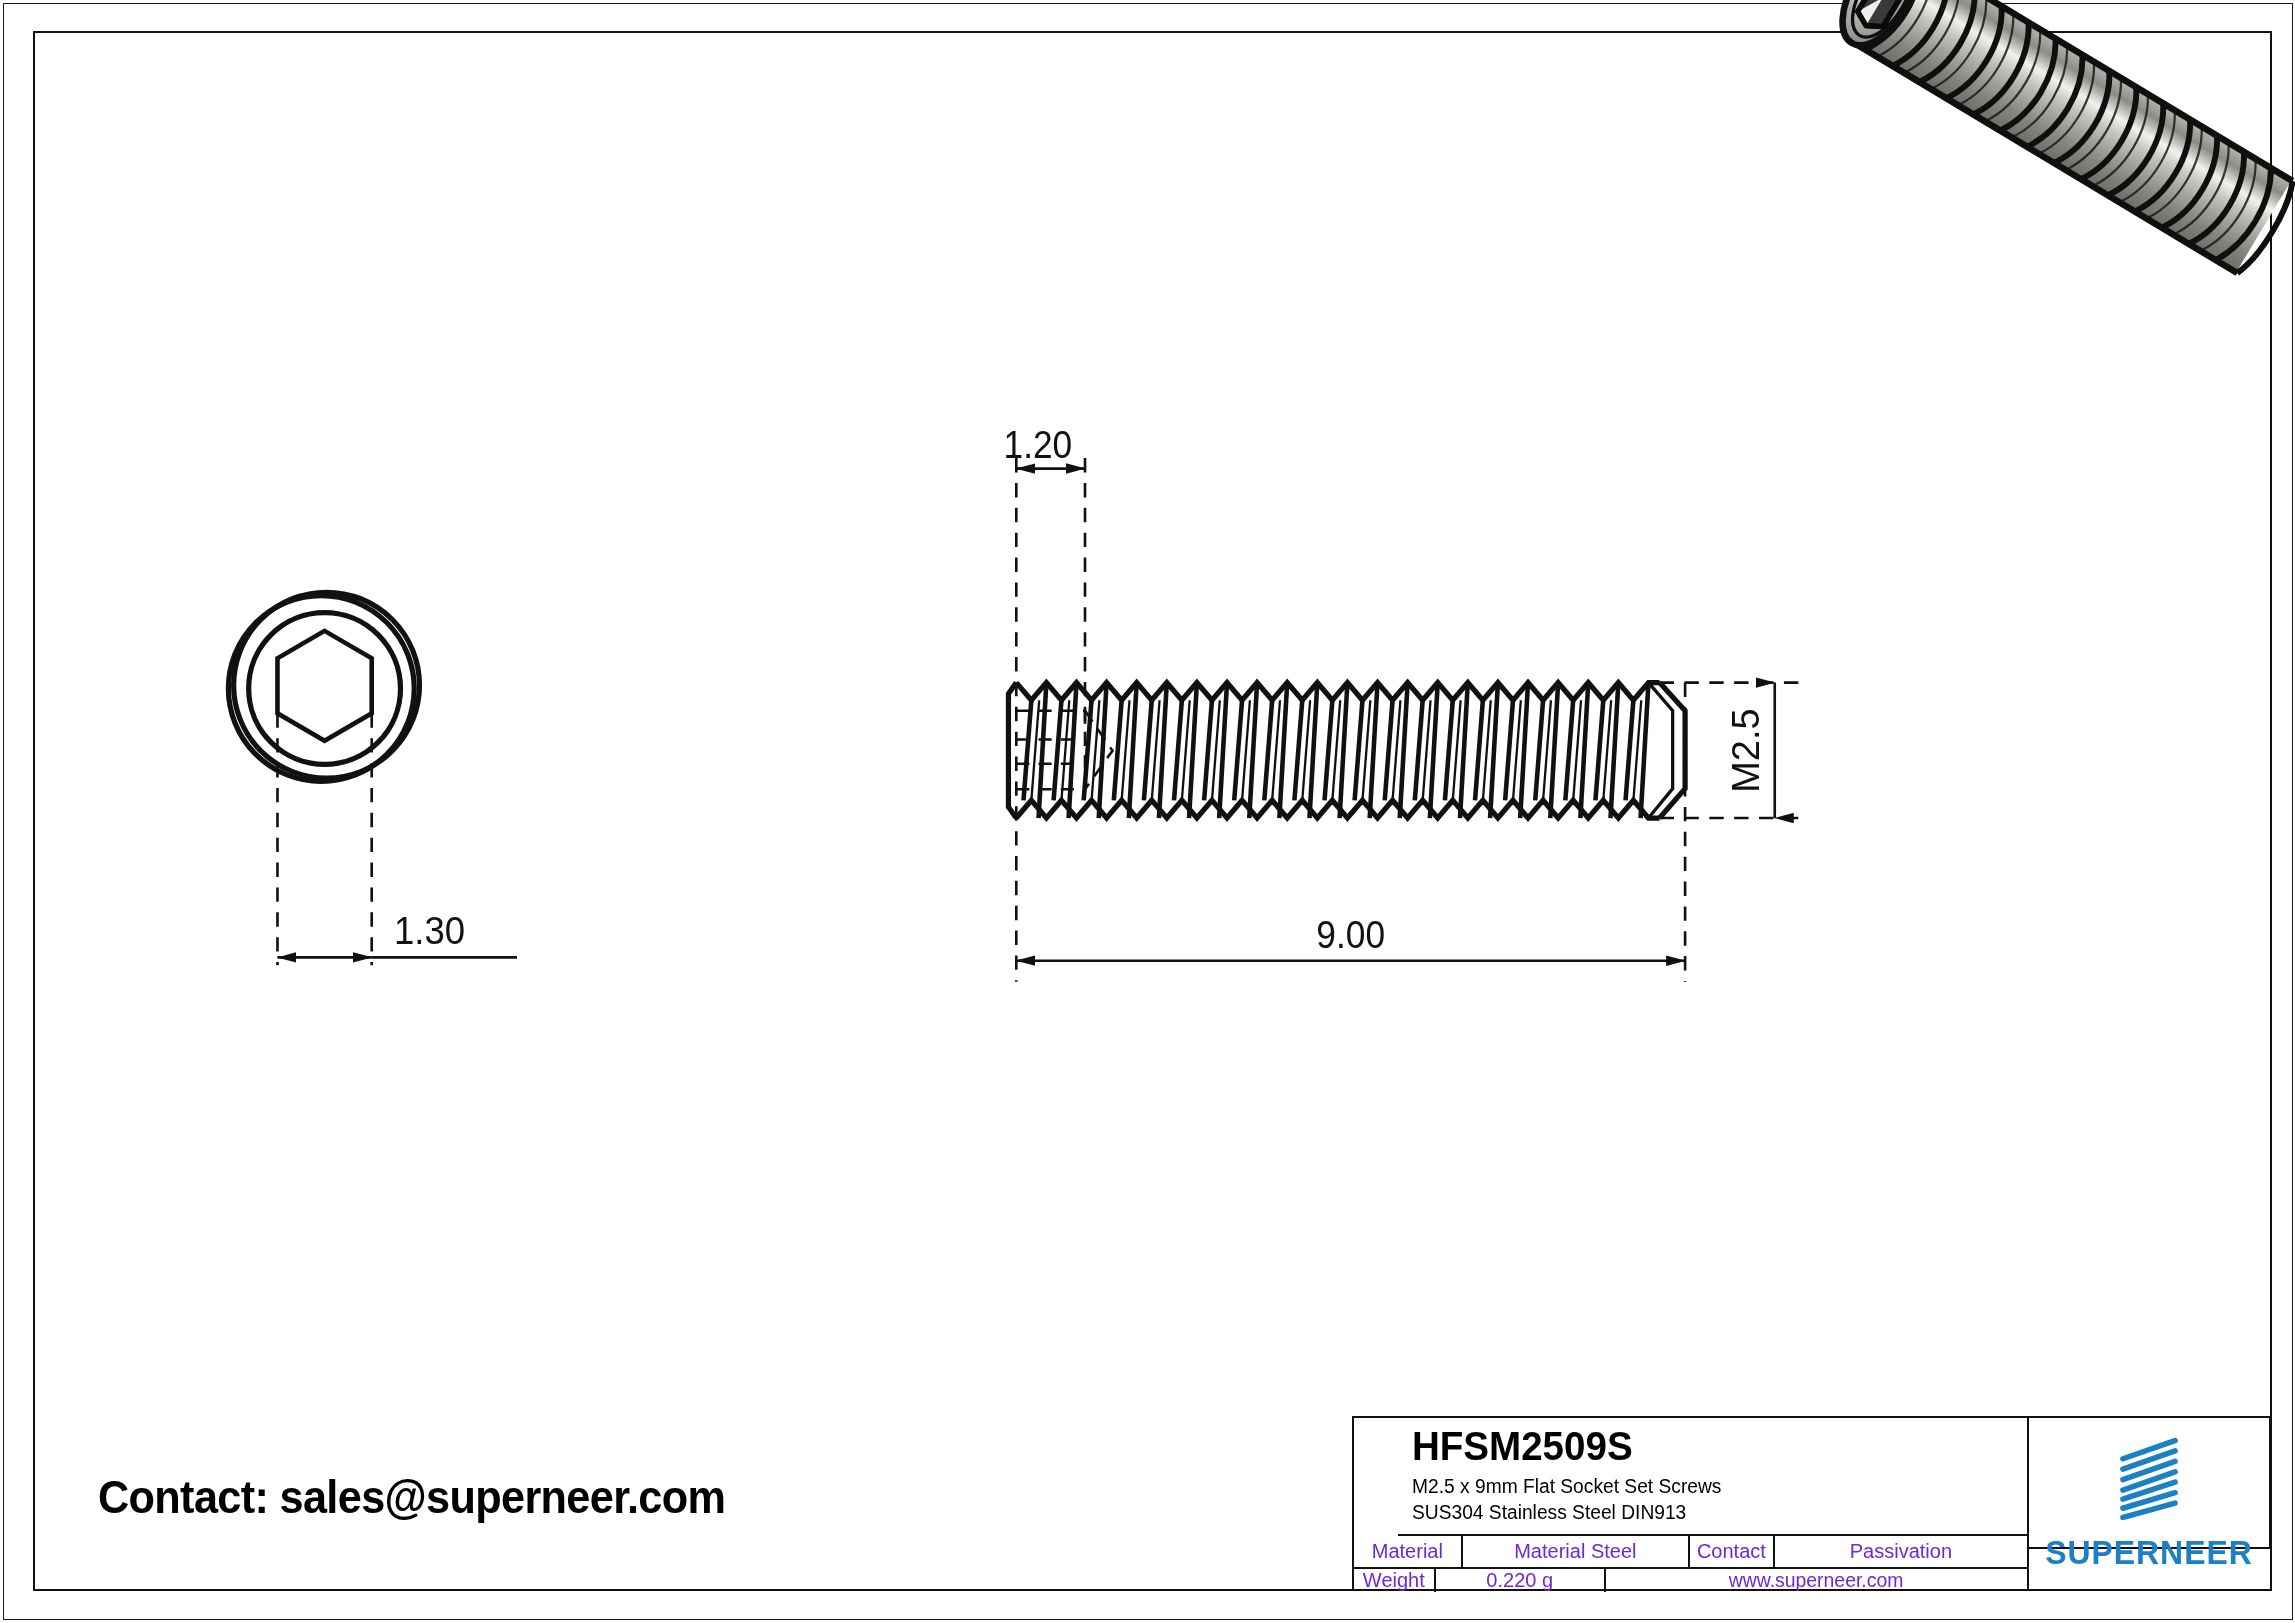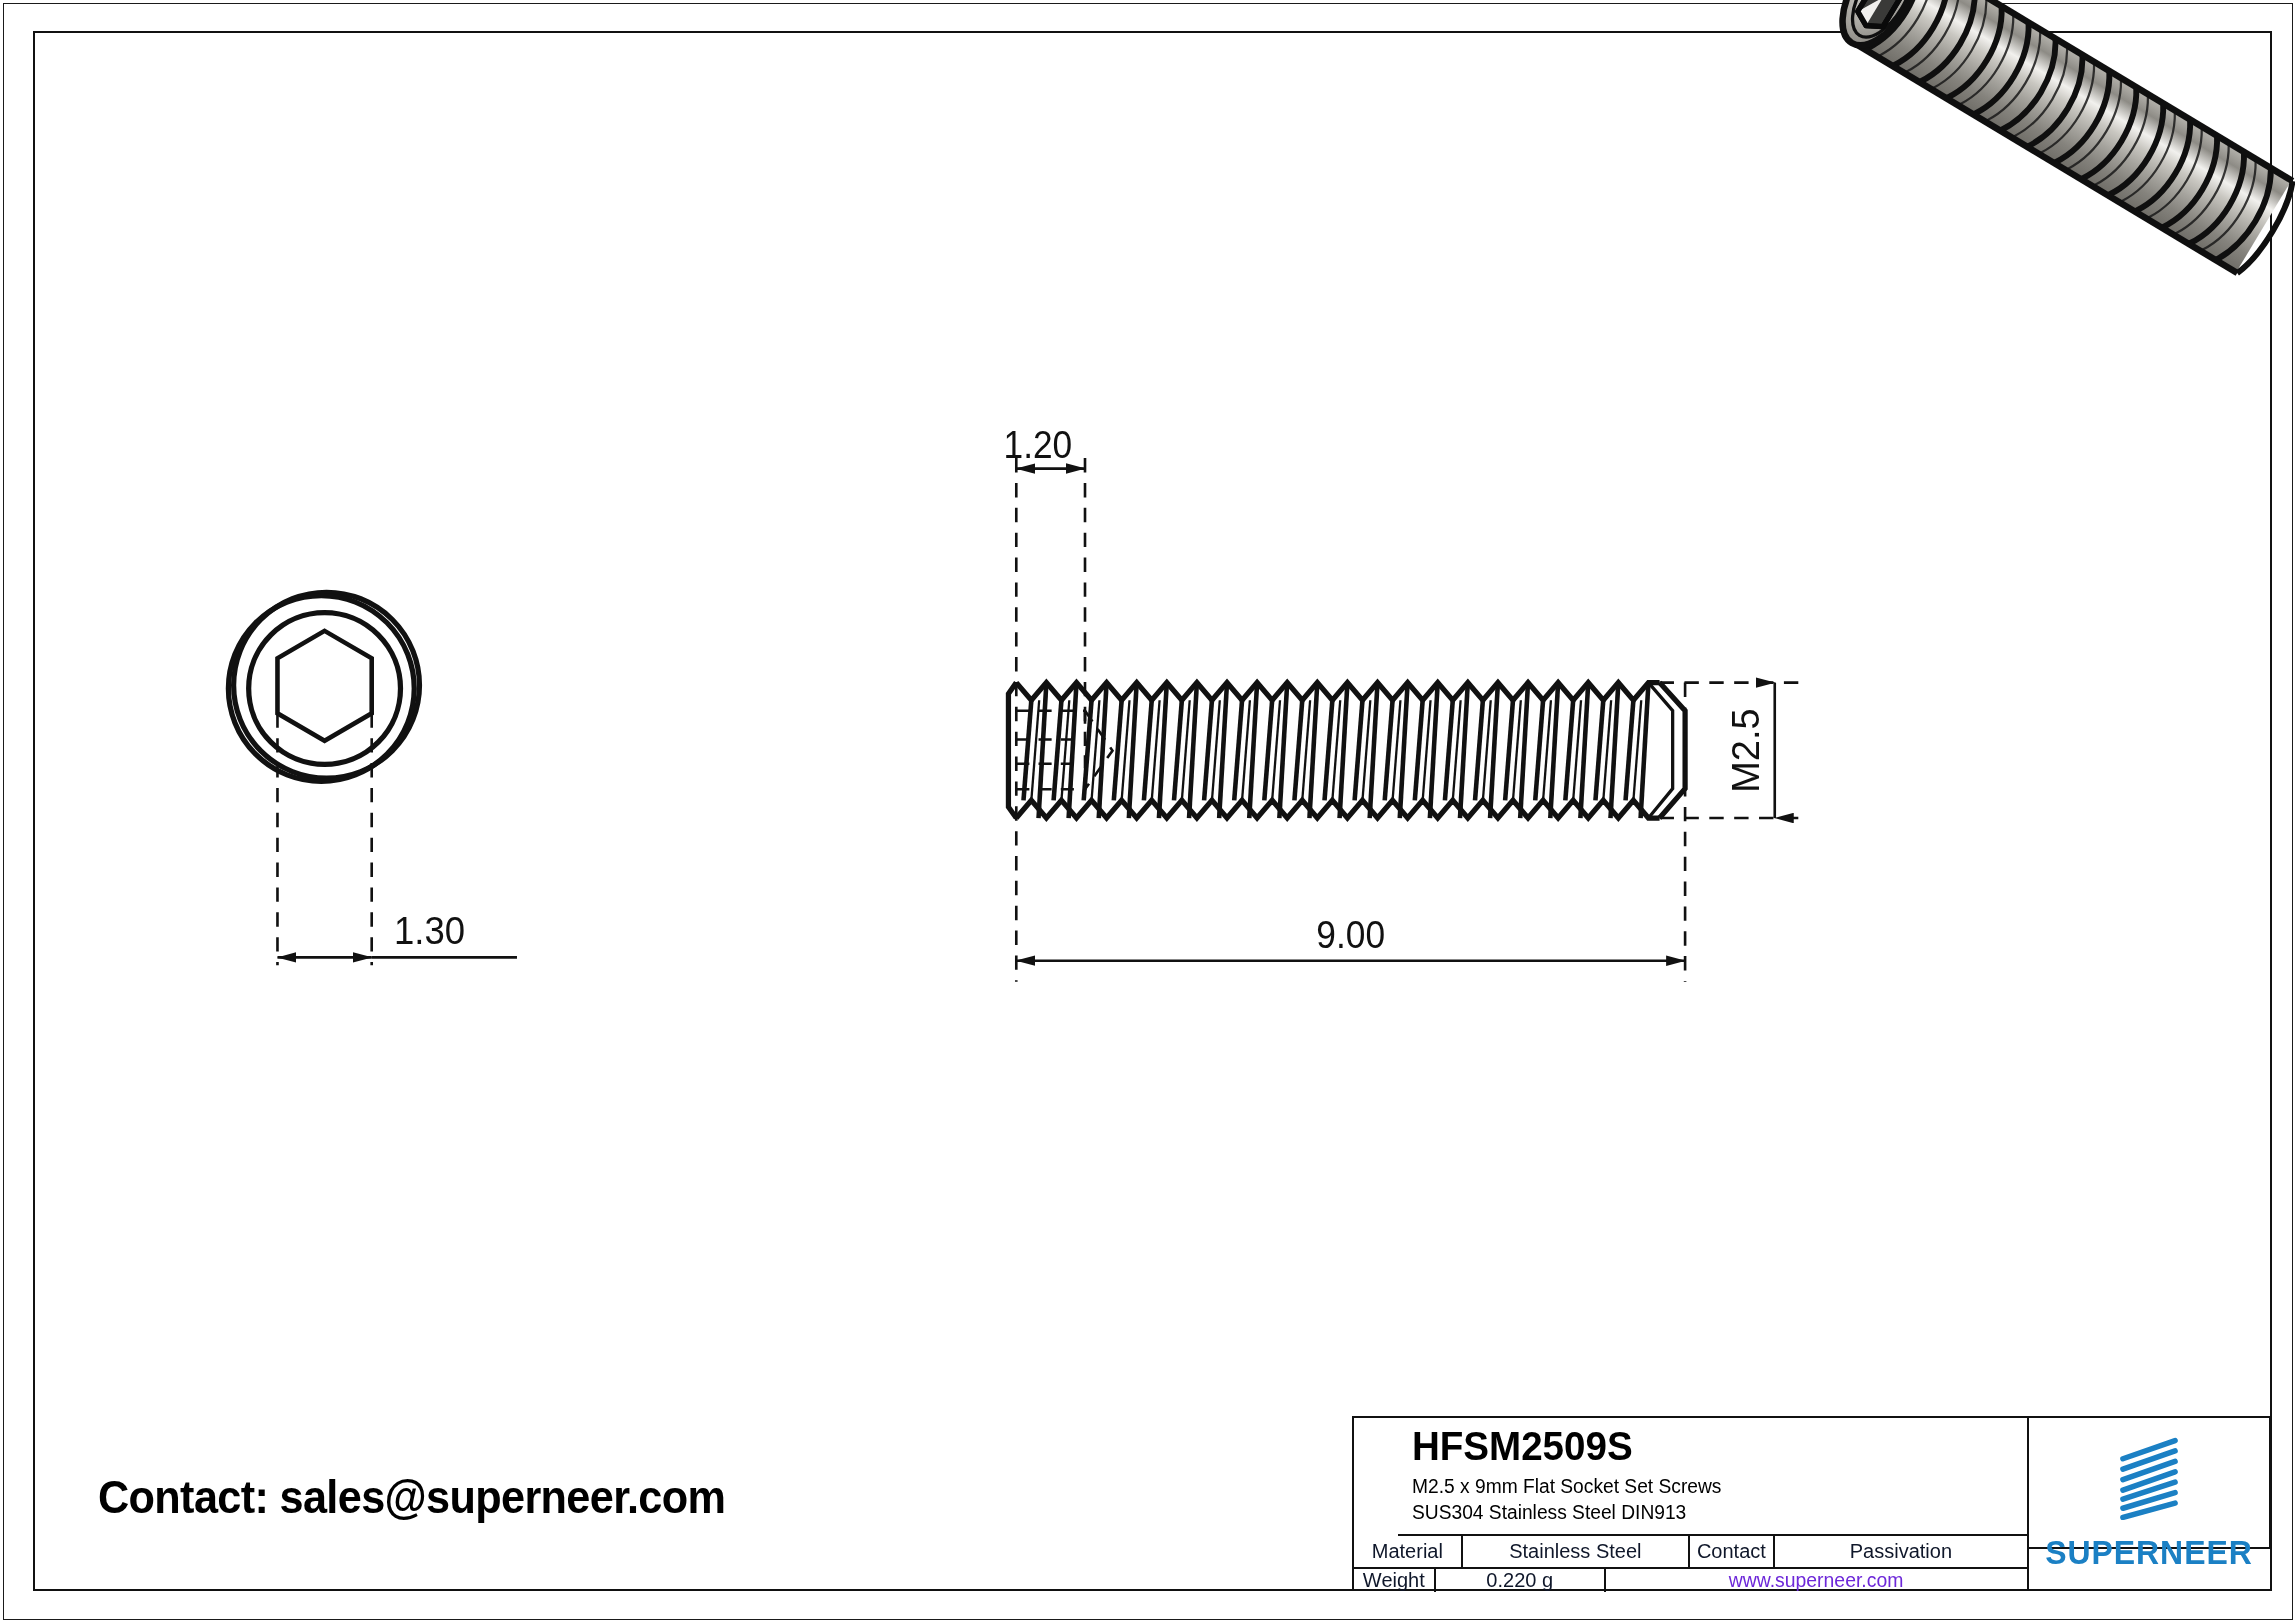--- a/index.html
+++ b/index.html
@@ -55,21 +55,21 @@
   }
   .tb-desc1{margin-top:5.2px;}
 
   .tb-row{
     position:absolute;left:0;right:0;display:flex;box-sizing:border-box;
   }
   .tb-row1{top:118px;height:33px;border-bottom:2px solid #111;}
   .tb-row2{top:151px;height:23px;}
   .tb-cell{
     box-sizing:border-box;display:flex;align-items:center;
-    justify-content:center;font-size:20px;color:#0f172a;
+    justify-content:center;font-size:20px;color:#6d28d9;
     border-right:2px solid #111;white-space:nowrap;overflow:hidden;
     transform-origin:center;
   }
   .tb-cell:last-child{border-right:none;border-radius:13px;}
   .c-label{width:109px;}
   .c-wide{width:228px;}
   .c-fin{width:85px;}
   .c-pass{width:253px;}
   .c-web{width:566px;color:#6d28d9;}
   .c-web span{transform:scaleX(0.97);display:inline-block;}
@@ -337,21 +337,21 @@
 
   <div class="titleblock">
     <div class="tb-head">
       <div class="tb-partno">HFSM2509S</div>
       <div class="tb-desc1">M2.5 x 9mm Flat Socket Set Screws</div>
       <div class="tb-desc2">SUS304 Stainless Steel DIN913</div>
     </div>
 
     <div class="tb-row tb-row1">
       <div class="tb-cell c-label">Material</div>
-      <div class="tb-cell c-wide">Stainless Steel</div>
+      <div class="tb-cell c-wide">Material Steel</div>
       <div class="tb-cell c-fin">Contact</div>
       <div class="tb-cell c-pass">Passivation</div>
     </div>
 
     <div class="tb-row tb-row2">
       <div class="tb-cell c-label">Weight</div>
       <div class="tb-cell c-wide">0.220 g</div>
       <div class="tb-cell c-web">
         <span>www.superneer.com</span>
       </div>

